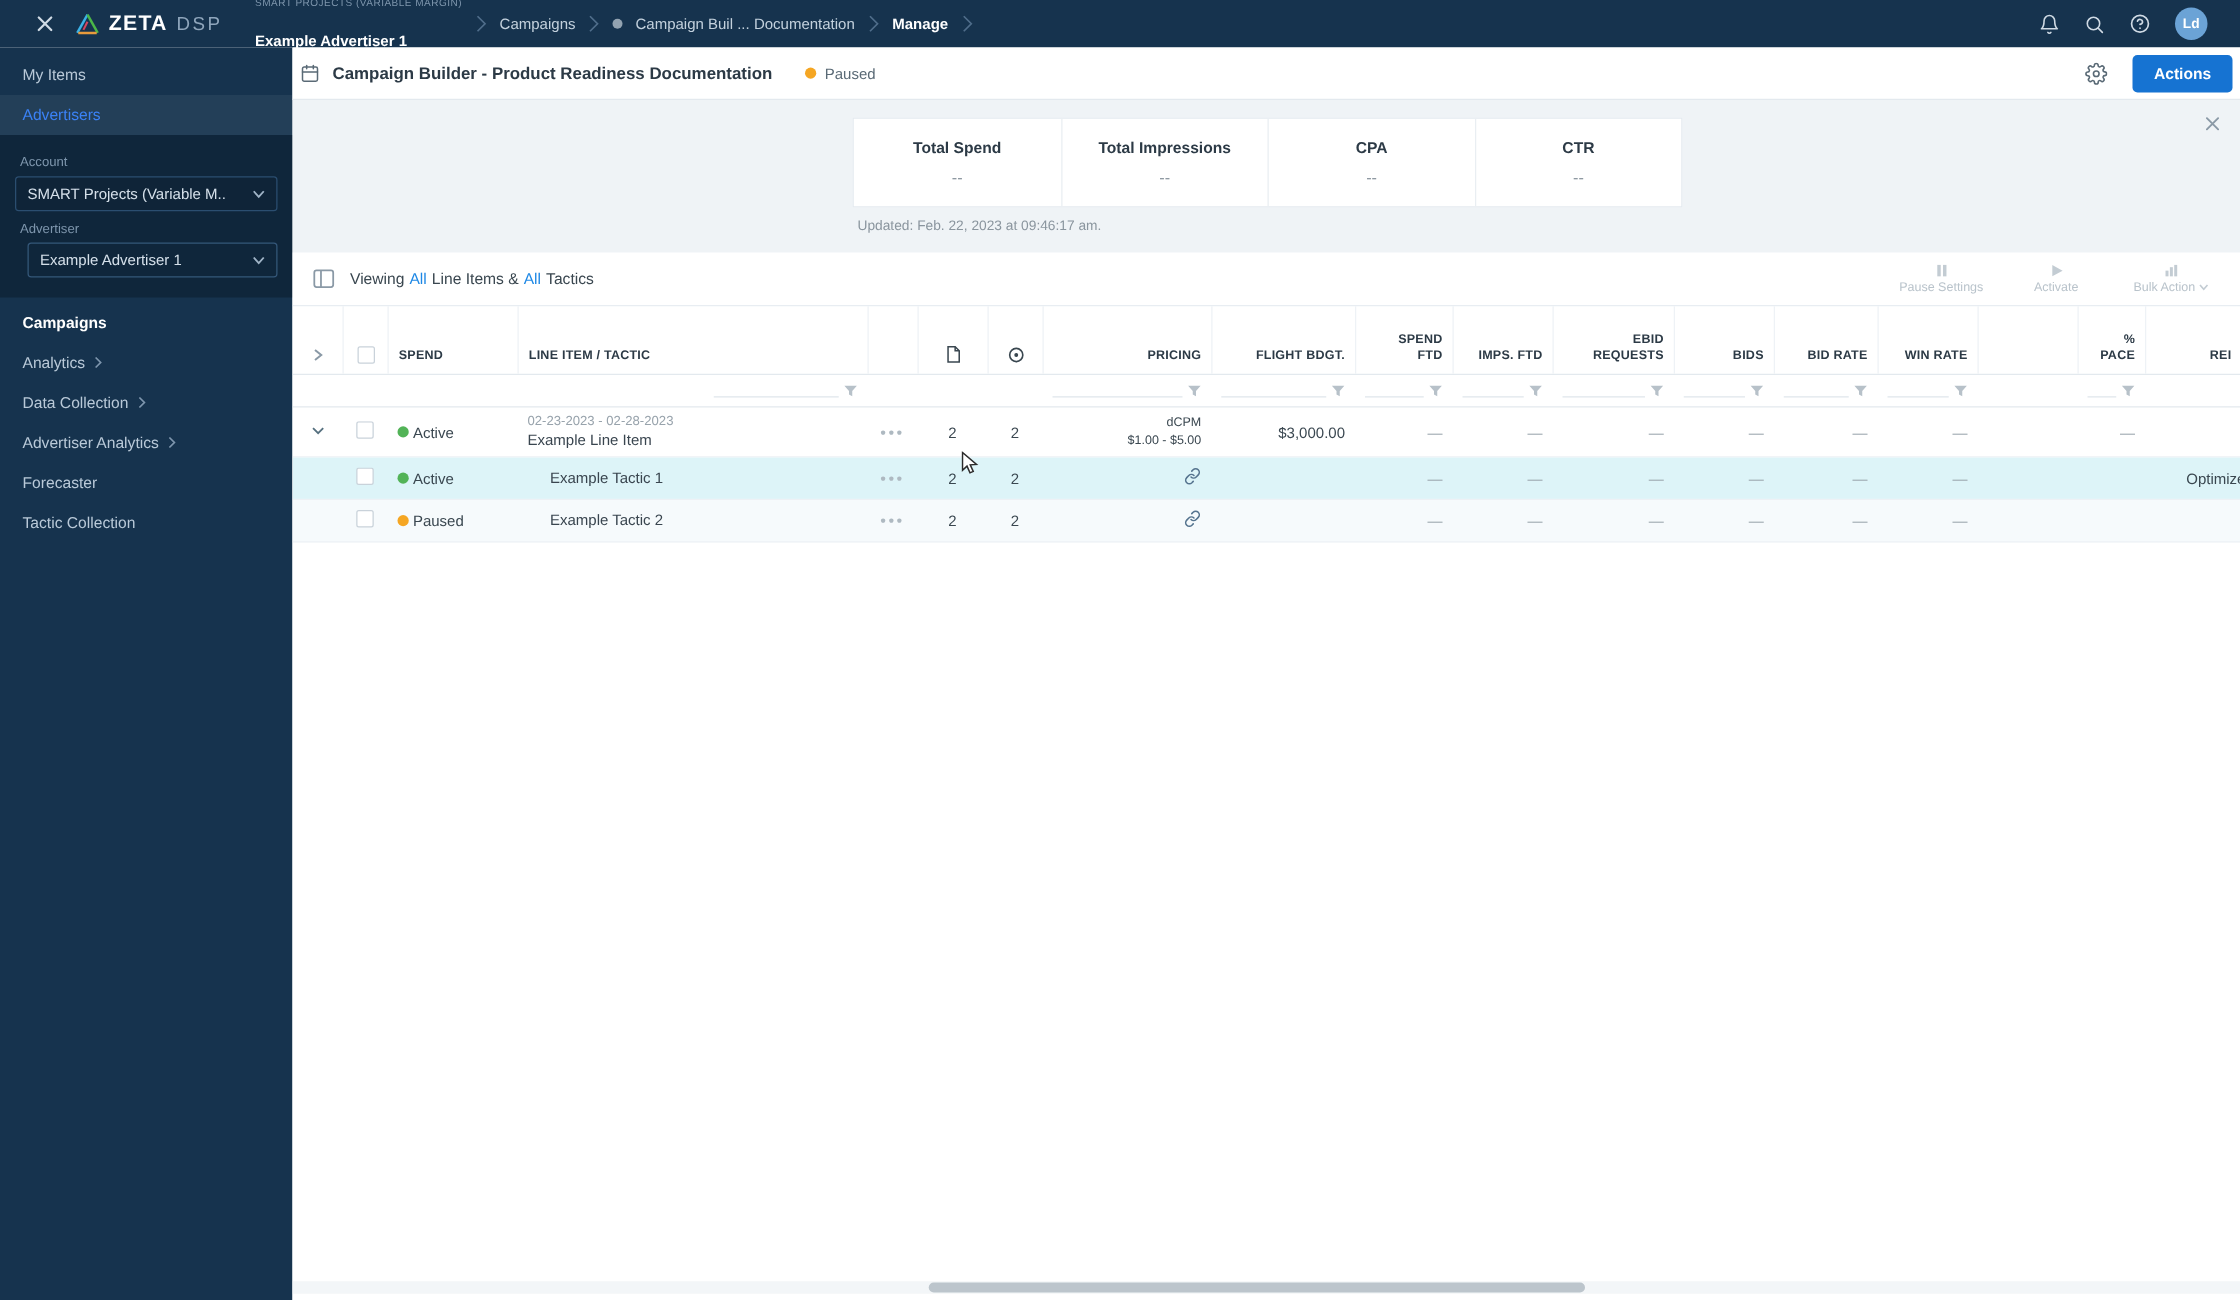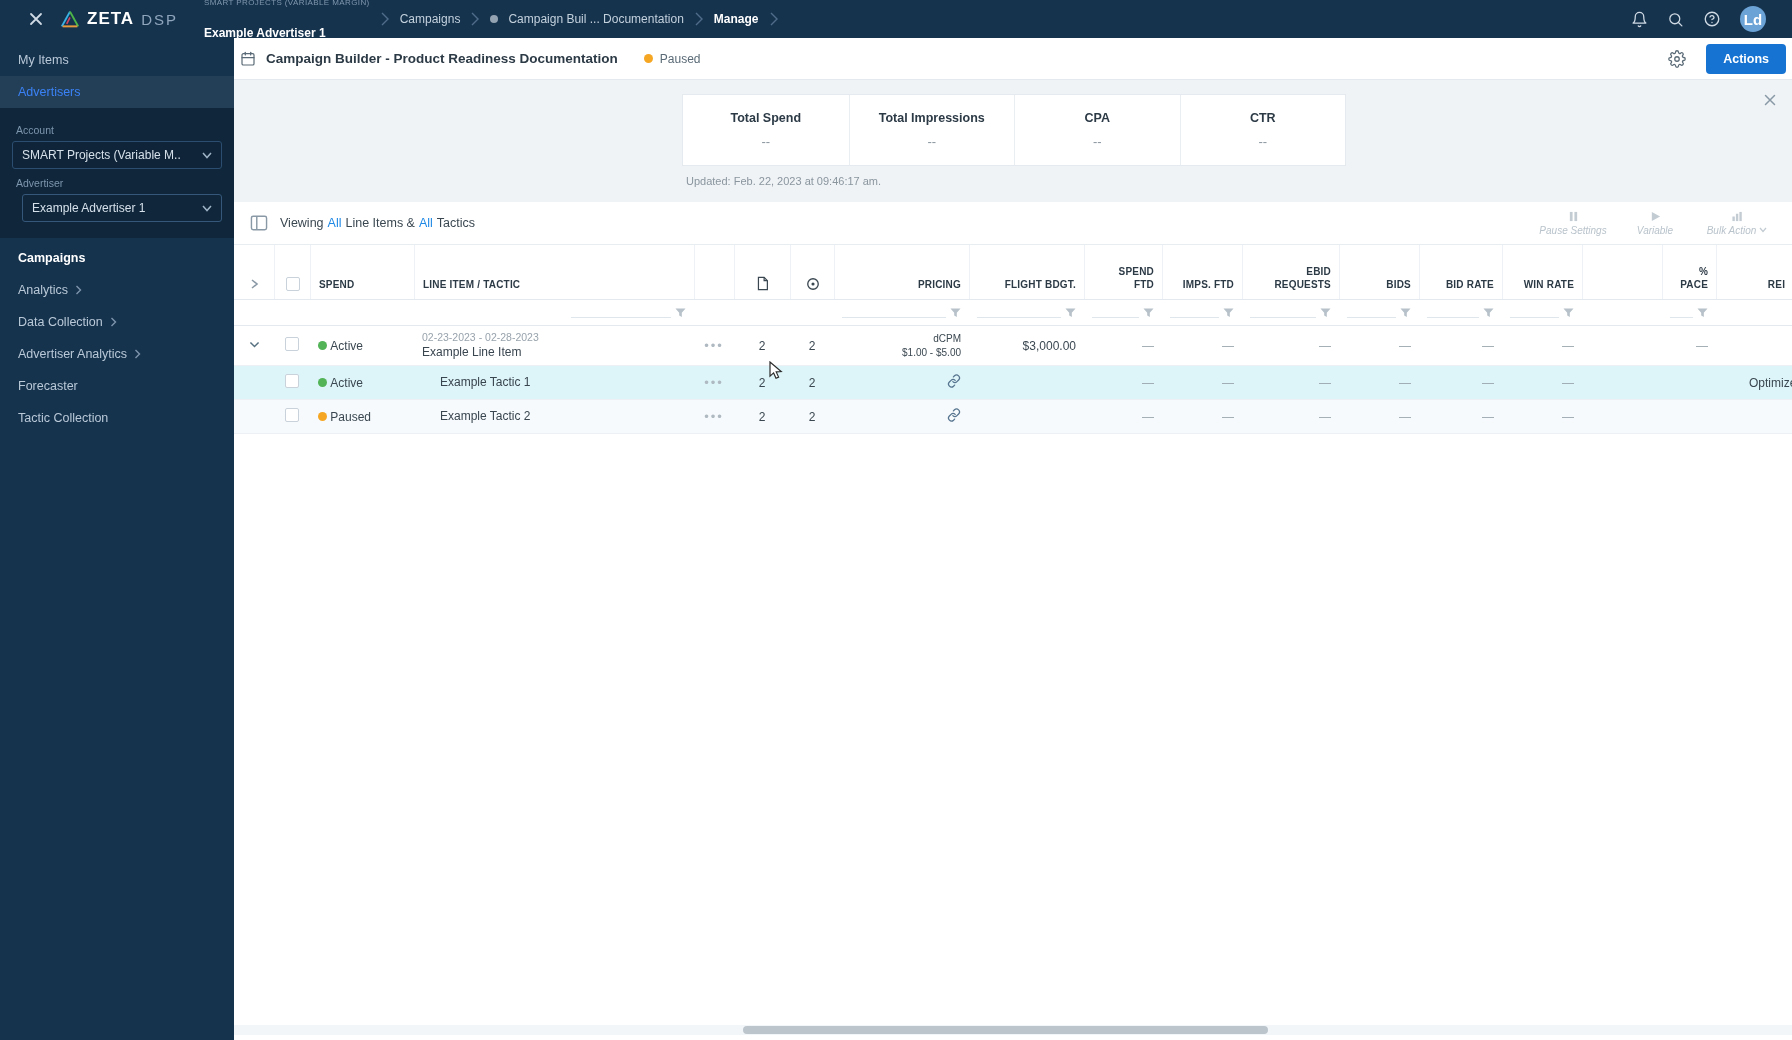--- a/index.html
+++ b/index.html
@@ -13,21 +13,21 @@
   .logo-dsp { font-size:15px; font-weight:400; color:#8fa6bc; letter-spacing:2px; }
   .crumbs { display:flex; align-items:center; margin-left:26px; gap:10px; }
   .crumb-stack { display:flex; flex-direction:column; line-height:1.2;gap:18px; }
   .crumb-mini { font-size:8px; letter-spacing:.4px; color:#7e96ad; text-transform:uppercase; white-space:nowrap; }
   .crumb-main { font-size:12px; font-weight:700; color:#fff; white-space:nowrap; }
   .crumb { font-size:12px; color:#c3d1dd; white-space:nowrap; cursor:pointer; }
   .crumb.bold { font-weight:700; color:#fff; }
   .crumb-dot { width:8px; height:8px; border-radius:50%; background:#93a3b1; }
   .tb-icons { margin-left:auto; display:flex; align-items:center; gap:19px; }
   .tb-icons svg { cursor:pointer; }
-  .avatar { width:26px; height:26px; border-radius:50%; background:#6ba3d6; color:#fff; font-size:15px; font-weight:700; display:flex; align-items:center; justify-content:center; cursor:pointer;text-align:right; }
+  .avatar { width:26px; height:26px; border-radius:50%; background:#6ba3d6; color:#fff; font-size:11px; font-weight:700; display:flex; align-items:center; justify-content:center; cursor:pointer;text-align:right; }
 
   
   .shell { display:flex; height:1002px; }
   .sidebar { width:234px; background:#16334e; color:#b9c9d8; font-size:12.5px; padding-top:6px; flex-shrink:0; }
   .side-item { padding:9px 18px; display:flex; align-items:center; gap:7px; cursor:pointer; white-space:nowrap; }
   .side-item.section { background:rgba(255,255,255,.06); color:#3b82f6; }
   .side-item.active { color:#fff; font-weight:700; }
   .acct-panel { background:rgba(6,22,38,.45); padding:8px 12px 16px; margin-bottom:4px; }
   .acct-label { font-size:10.5px; color:#7e96ad; margin:8px 4px 5px; }
   .dd { background:#0f2438; border:1px solid #2b4e70; border-radius:3px; padding:6px 9px; font-size:12px; color:#d5e0ea; display:flex; justify-content:space-between; align-items:center; cursor:pointer; white-space:nowrap; overflow:hidden; }
@@ -51,21 +51,21 @@
   .stat:first-child { border-left:none; }
   .stat-label { font-size:12.5px; font-weight:700; color:#2c3a46; }
   .stat-value { font-size:13px; color:#8a959e; }
   .stats-close { position:absolute; top:12px; right:16px; cursor:pointer; }
   .updated { margin:9px 0 0 452px; font-size:11px; color:#8a959e; }
 
   .tablecard { flex:1; background:#fff; display:flex; flex-direction:column; position:relative; overflow:hidden; }
   .ttoolbar { height:42px; display:flex; align-items:center; padding:0 16px; gap:12px; flex-shrink:0; }
   .viewing { font-size:12.5px; color:#3a4750; display:flex; gap:4px; }
   .viewing .lnk { color:#1e88e5; cursor:pointer; }
-  .bulkbtns { margin-left:auto; display:flex; gap:4px;font-style:italic; }
+  .bulkbtns { margin-left:auto; display:flex; gap:14px; }
   .bulkbtn { width:78px; display:flex; flex-direction:column; align-items:center; gap:3px; color:#b9c3cb; font-size:10px; cursor:default; }
   .bulkbtn .lblrow { display:flex; align-items:center; gap:3px; white-space:nowrap; }
 
   .tscroll { flex:1; overflow:hidden; }
   .grid { display:grid; grid-template-columns:40px 36px 104px 280px 40px 56px 44px 135px 115px 78px 80px 97px 80px 83px 80px 80px 54px 120px; width:1602px; align-items:center; }
   .thead { height:56px; border-top:1px solid #e8edf2; border-bottom:1px solid #e3e9ee; align-items:end; }
   .thead > div { height:100%; display:flex; align-items:flex-end; padding:0 8px 8px; border-left:1px solid #eef2f6; }
   .thead > div:first-child { border-left:none; }
   .th { font-size:10px; font-weight:700; color:#2c3a46; letter-spacing:.2px; line-height:1.3; cursor:pointer; }
   .th.right { justify-content:flex-end; text-align:right; }
@@ -267,21 +267,21 @@
             <svg width="11" height="11" viewBox="0 0 12 12">
                 <rect x="2" y="1" width="3" height="10" fill="#c3ccd3"></rect>
                 <rect x="7" y="1" width="3" height="10" fill="#c3ccd3"></rect>
               </svg>
             <span class="lblrow">Pause Settings</span>
           </div>
           <div class="bulkbtn">
             <svg width="11" height="11" viewBox="0 0 12 12">
                 <polygon points="2,1 11,6 2,11" fill="#c3ccd3"></polygon>
               </svg>
-            <span class="lblrow">Variable</span>
+            <span class="lblrow">Activate</span>
           </div>
           <div class="bulkbtn">
             <svg width="12" height="11" viewBox="0 0 12 12">
                 <rect x="1" y="6" width="2.6" height="5" fill="#c3ccd3"></rect>
                 <rect x="4.8" y="3" width="2.6" height="8" fill="#c3ccd3"></rect>
                 <rect x="8.6" y="1" width="2.6" height="10" fill="#c3ccd3"></rect>
               </svg>
             <span class="lblrow">
                 <span>Bulk Action</span>
               <svg width="8" height="6" viewBox="0 0 8 6">

